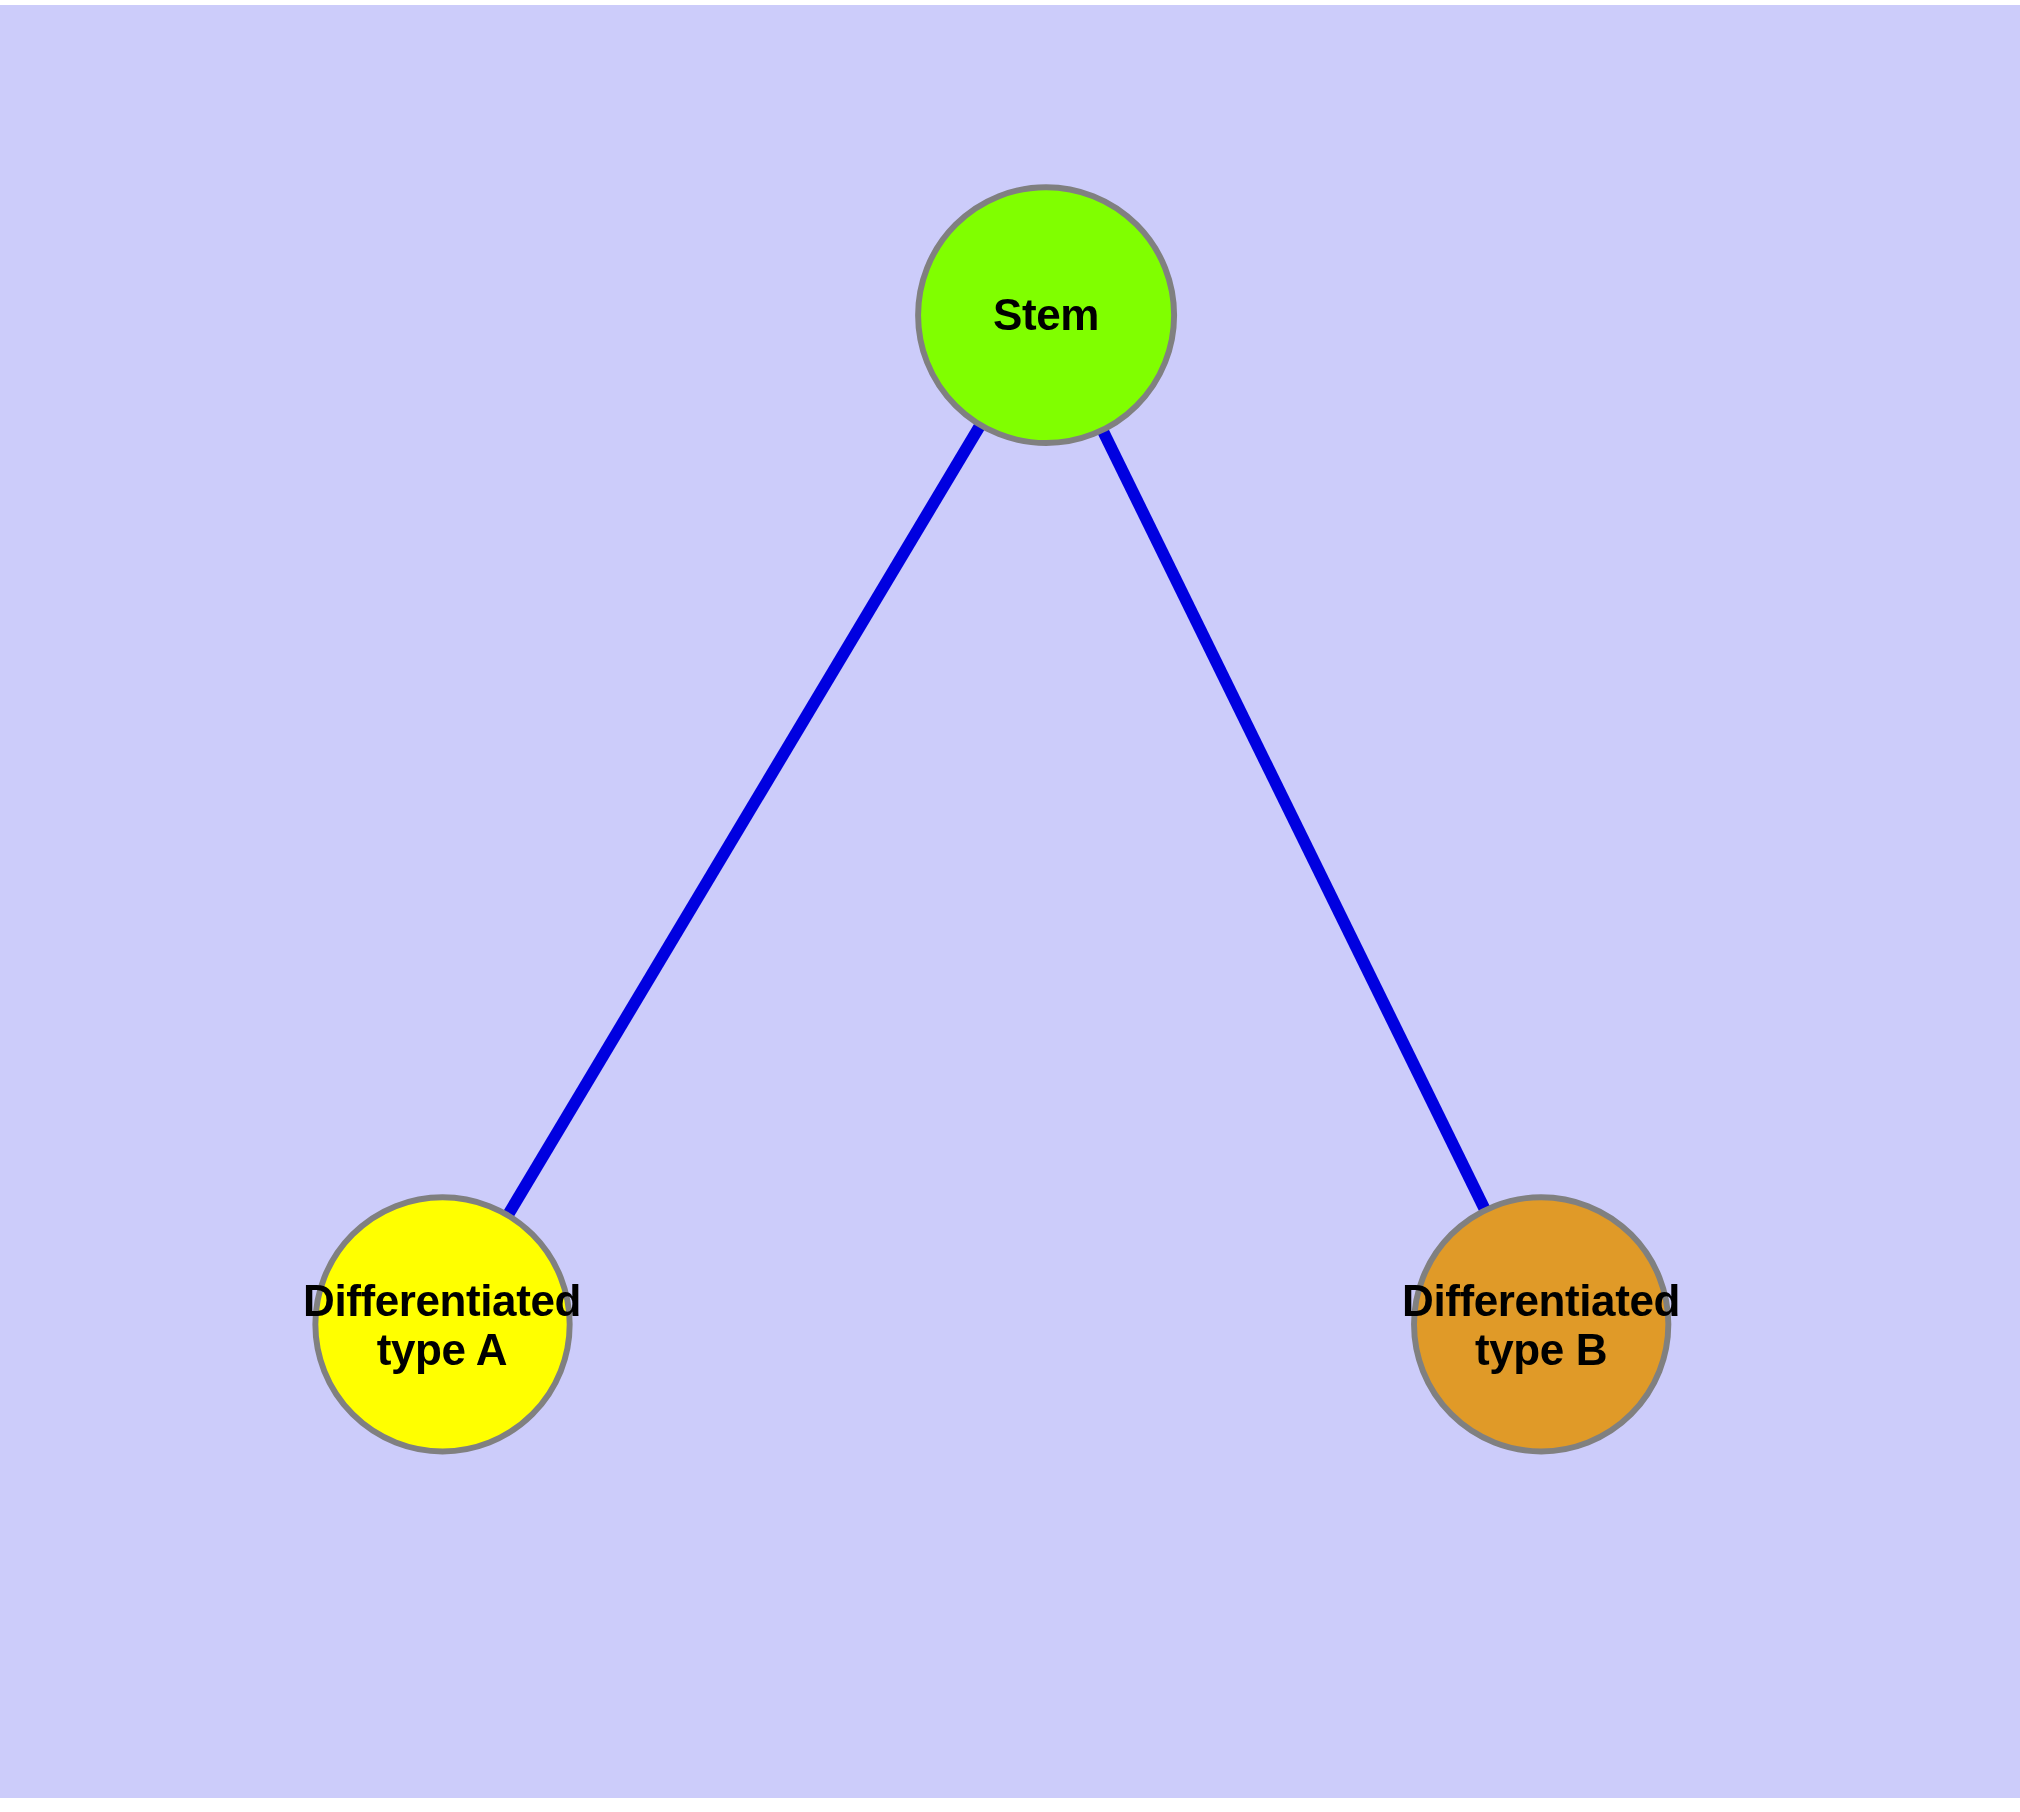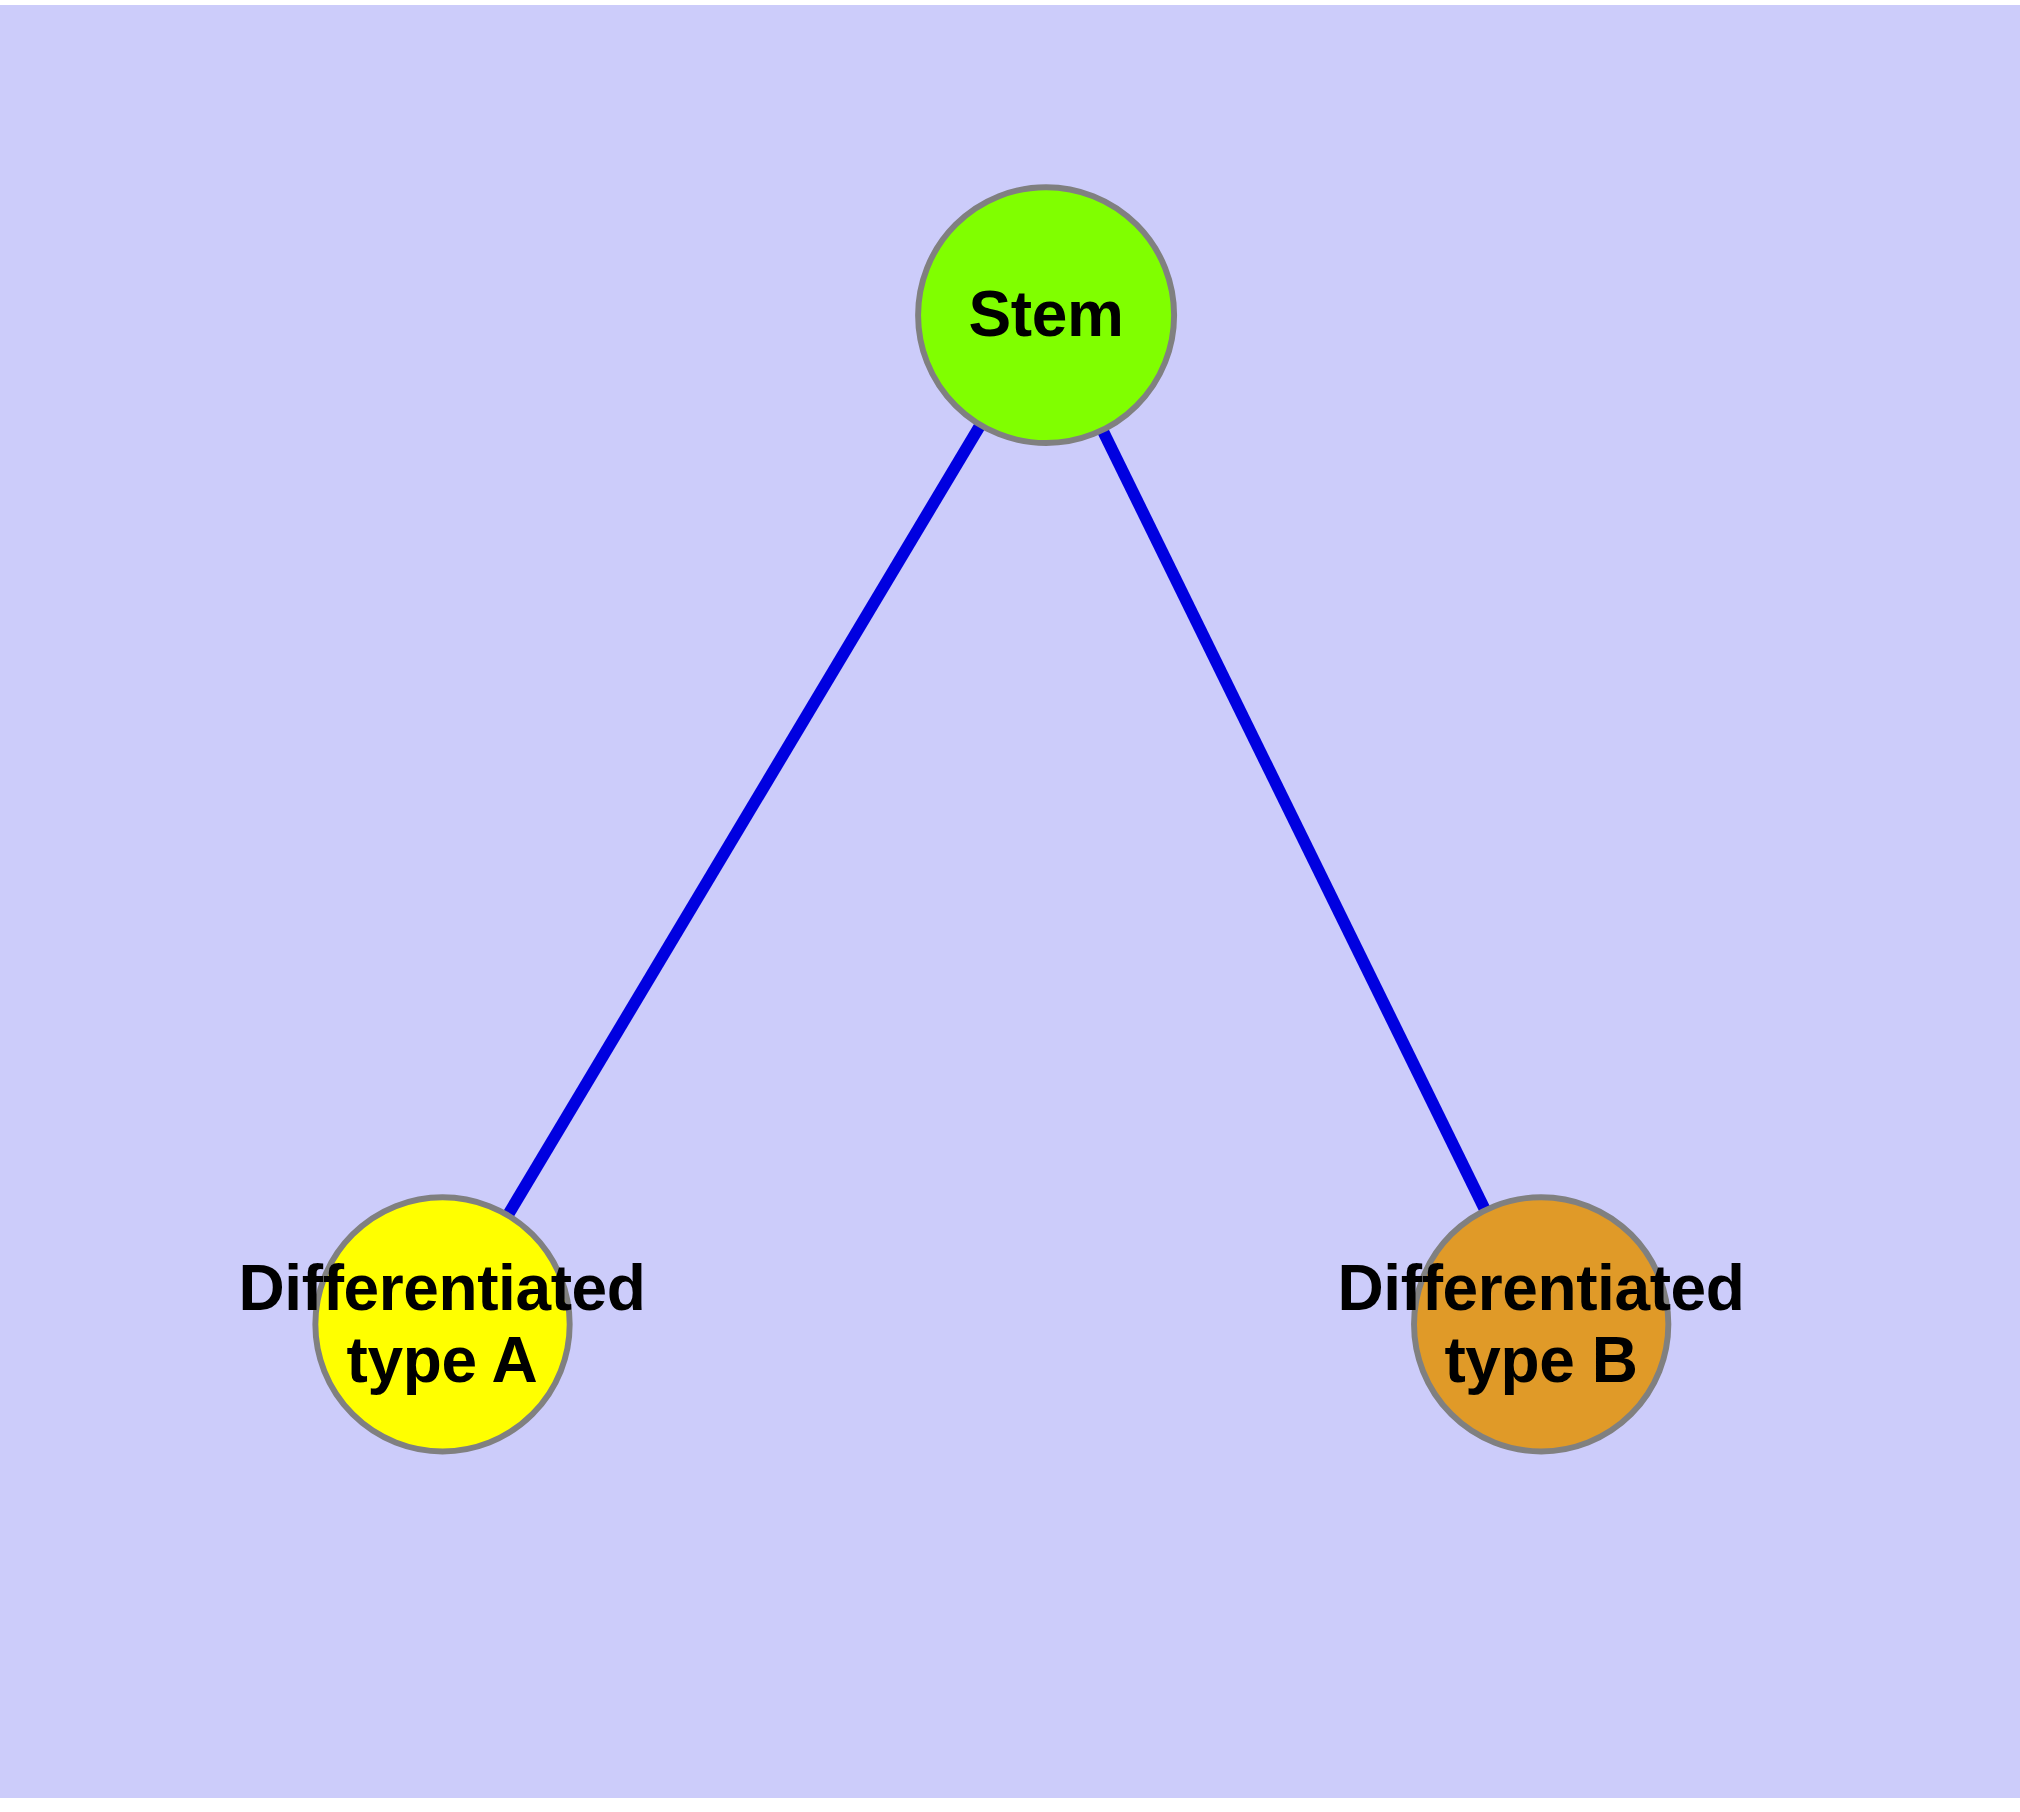--- a/index.html
+++ b/index.html
@@ -37,21 +37,21 @@
     width: 2021px;
     height: 1793px;
     display: block;
   }
   .node-label {
     position: absolute;
     text-align: center;
     color: #000000;
     font-family: "Liberation Sans", sans-serif;
     font-weight: bold;
-    font-size: 64px;
+    font-size: 44px;
     line-height: 1.12;
     white-space: pre;
     letter-spacing: -0.4px;
     transform: translate(-50%, -50%);
     pointer-events: none;
     user-select: none;
   }
 </style>
 </head>
 <body>

